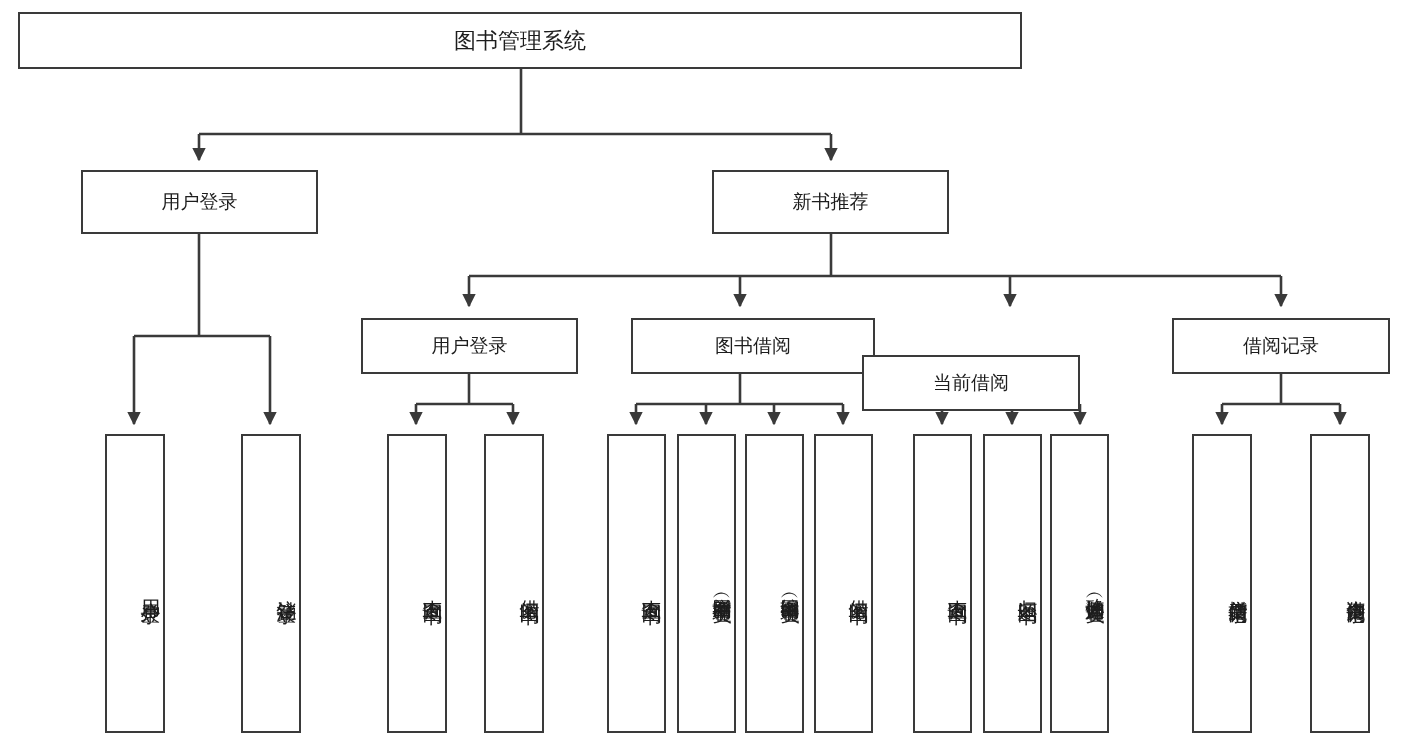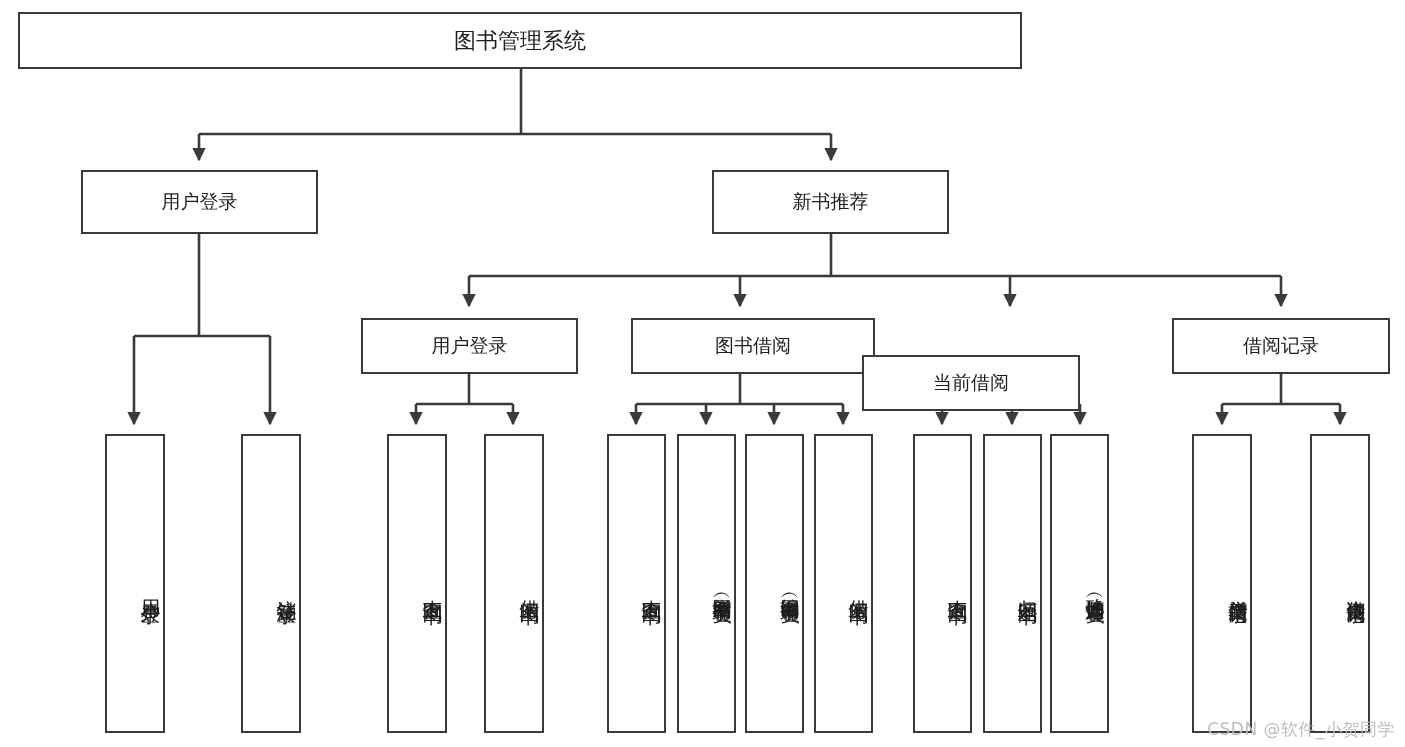--- a/index.html
+++ b/index.html
@@ -197,15 +197,14 @@
   </div>
 
   <div class="node leaf tall" style="left:1192px; top:434px; width:60px; height:299px;">
     <span>新增借阅记录</span>
   </div>
 
   <div class="node leaf tall" style="left:1310px; top:434px; width:60px; height:299px;">
     <span>查询借阅记录</span>
   </div>
 
-  <div class="watermark">CSDN @软件_小贺同学</div>
 
 </div>
 
 </body></html>

